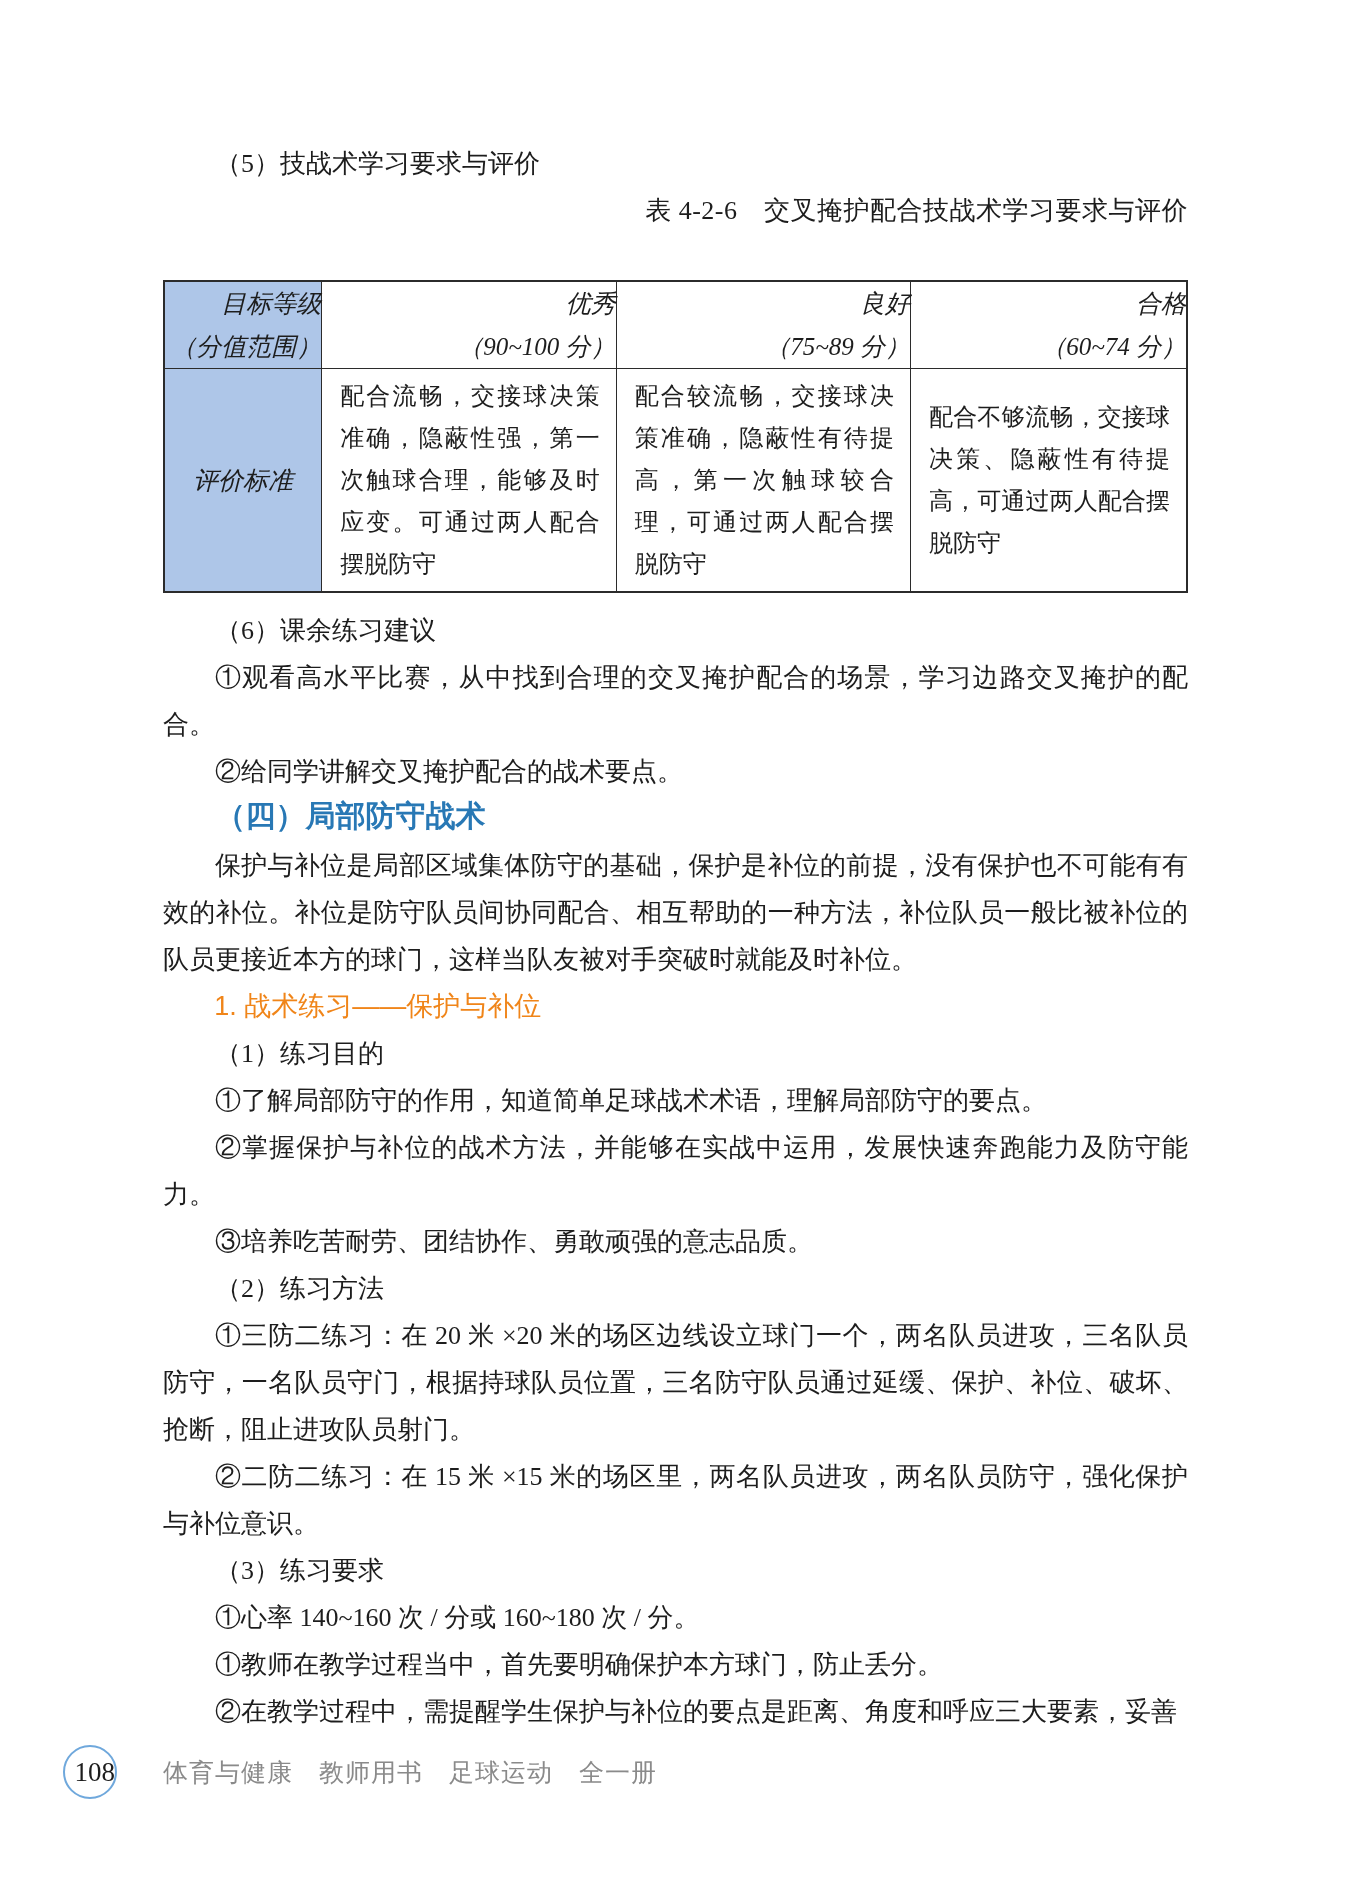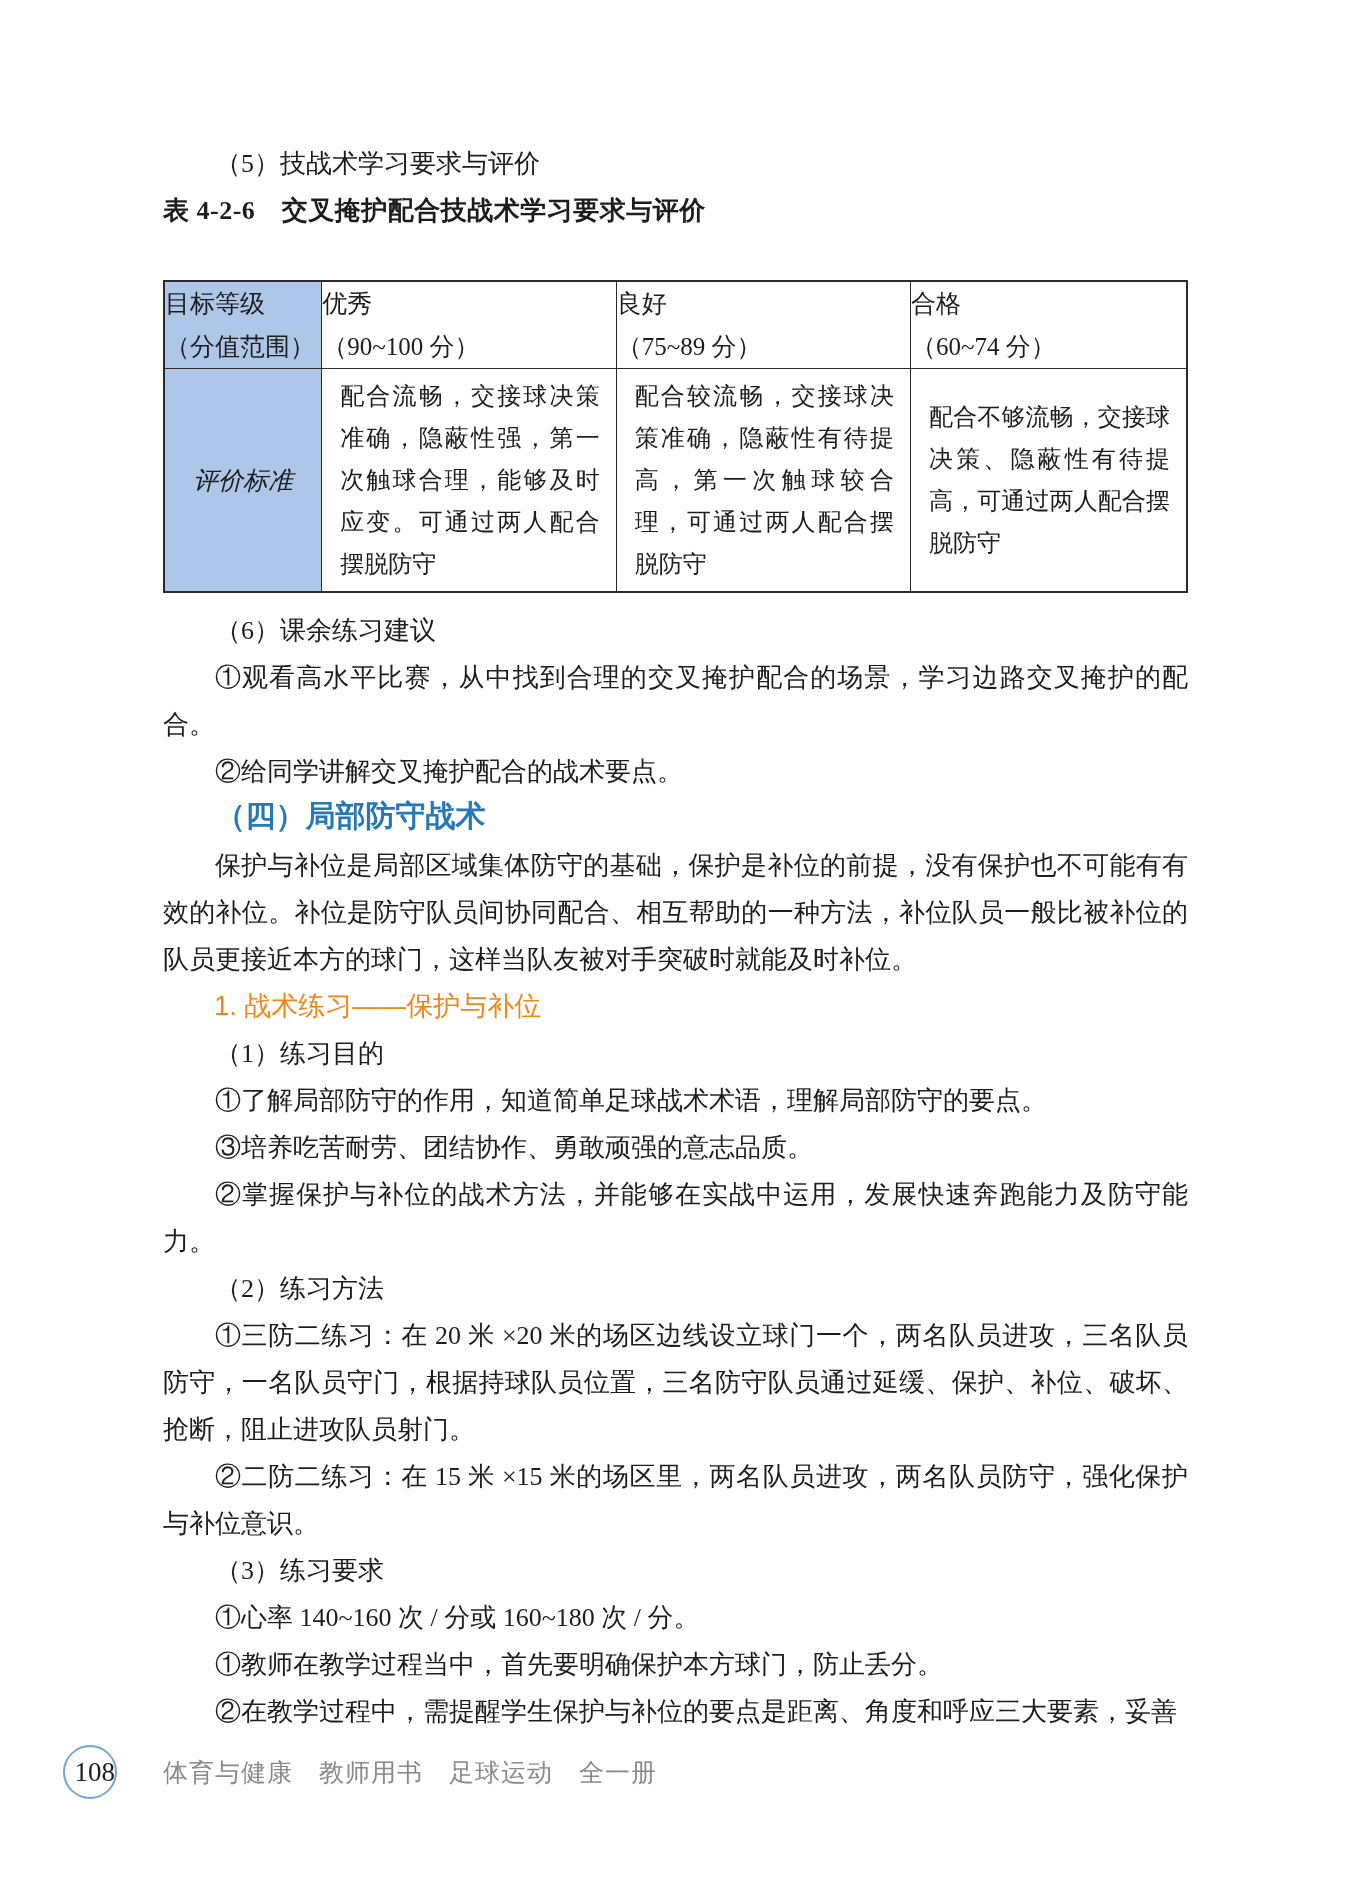--- a/index.html
+++ b/index.html
@@ -18,40 +18,40 @@
     left: 163px;
     top: 140px;
     width: 1025px;
     font-size: 26px;
     line-height: 47px;
   }
   p { margin: 0; }
   .indent { text-indent: 2em; }
   .just { text-align: justify; text-justify: inter-ideograph; }
   .caption {
-    text-align: left;
+    text-align: right;
     letter-spacing: 0.5px;
-    font-weight: bold;
   }
   table.eval-table {
     border-collapse: collapse;
     width: 1025px;
     margin: 46px 0 14px 0;
     border: 2.5px solid #2b2b2b;
   }
   table.eval-table th, table.eval-table td {
     border: 1.5px solid #2b2b2b;
     font-weight: normal;
     vertical-align: middle;
   }
   table.eval-table th {
     line-height: 43px;
-    text-align: left;
+    text-align: right;
     padding: 0;
     font-size: 25px;
+    font-style: italic;
   }
   td.rowhead {
     text-align: center;
     font-size: 25px;
     font-style: italic;
   }
   .bluecell { background: var(--table-header-bg, #aec6e8); }
   td.crit {
     font-size: 24px;
     line-height: 42px;
@@ -152,22 +152,22 @@
     <p class="indent just">①观看高水平比赛，从中找到合理的交叉掩护配合的场景，学习边路交叉掩护的配合。</p>
     <p class="indent just">②给同学讲解交叉掩护配合的战术要点。</p>
 
     <p class="blue-head">（四）局部防守战术</p>
     <p class="indent just">保护与补位是局部区域集体防守的基础，保护是补位的前提，没有保护也不可能有有效的补位。补位是防守队员间协同配合、相互帮助的一种方法，补位队员一般比被补位的队员更接近本方的球门，这样当队友被对手突破时就能及时补位。</p>
 
     <p class="orange-head">1. 战术练习——保护与补位</p>
 
     <p class="indent">（1）练习目的</p>
     <p class="indent just">①了解局部防守的作用，知道简单足球战术术语，理解局部防守的要点。</p>
+    <p class="indent just">②掌握保护与补位的战术方法，并能够在实战中运用，发展快速奔跑能力及防守能力。</p>
     <p class="indent just">③培养吃苦耐劳、团结协作、勇敢顽强的意志品质。</p>
-    <p class="indent just">②掌握保护与补位的战术方法，并能够在实战中运用，发展快速奔跑能力及防守能力。</p>
 
     <p class="indent">（2）练习方法</p>
     <p class="indent just">①三防二练习：在 20 米 ×20 米的场区边线设立球门一个，两名队员进攻，三名队员防守，一名队员守门，根据持球队员位置，三名防守队员通过延缓、保护、补位、破坏、抢断，阻止进攻队员射门。</p>
     <p class="indent just">②二防二练习：在 15 米 ×15 米的场区里，两名队员进攻，两名队员防守，强化保护与补位意识。</p>
 
     <p class="indent">（3）练习要求</p>
     <p class="indent just">①心率 140~160 次 / 分或 160~180 次 / 分。</p>
 
     <p class="indent just">①教师在教学过程当中，首先要明确保护本方球门，防止丢分。</p>
     <p class="indent just">②在教学过程中，需提醒学生保护与补位的要点是距离、角度和呼应三大要素，妥善</p>

